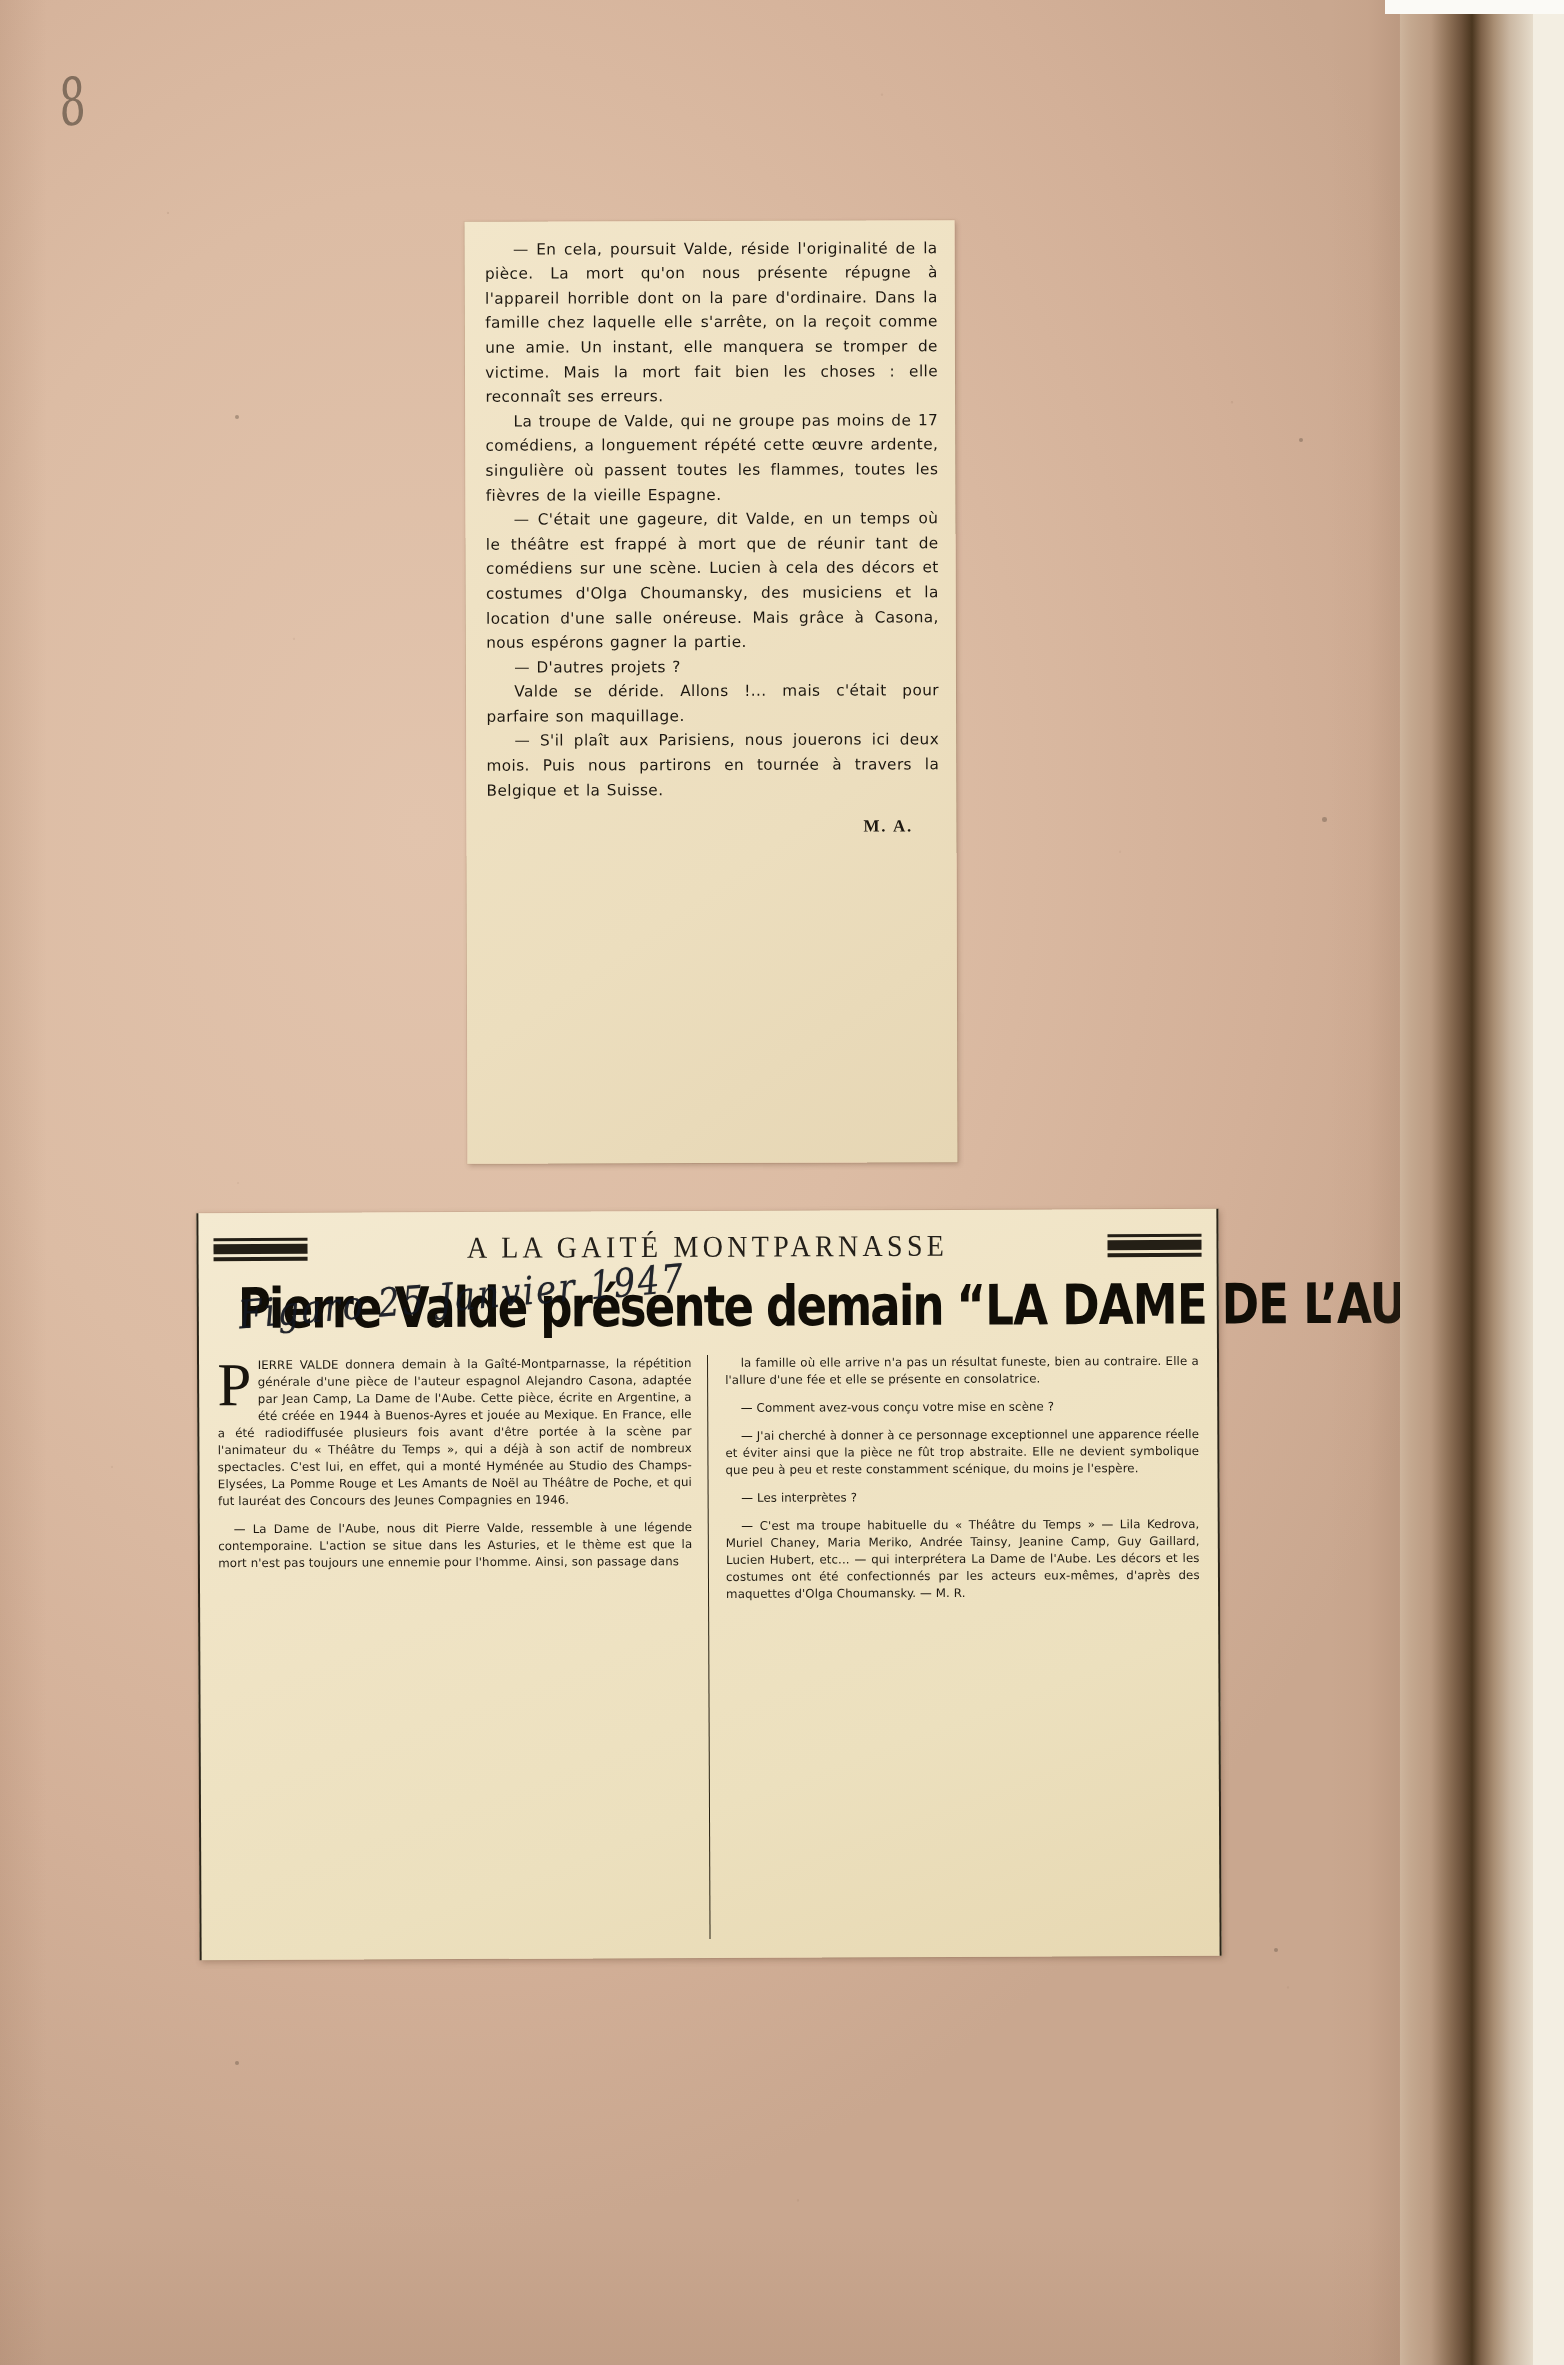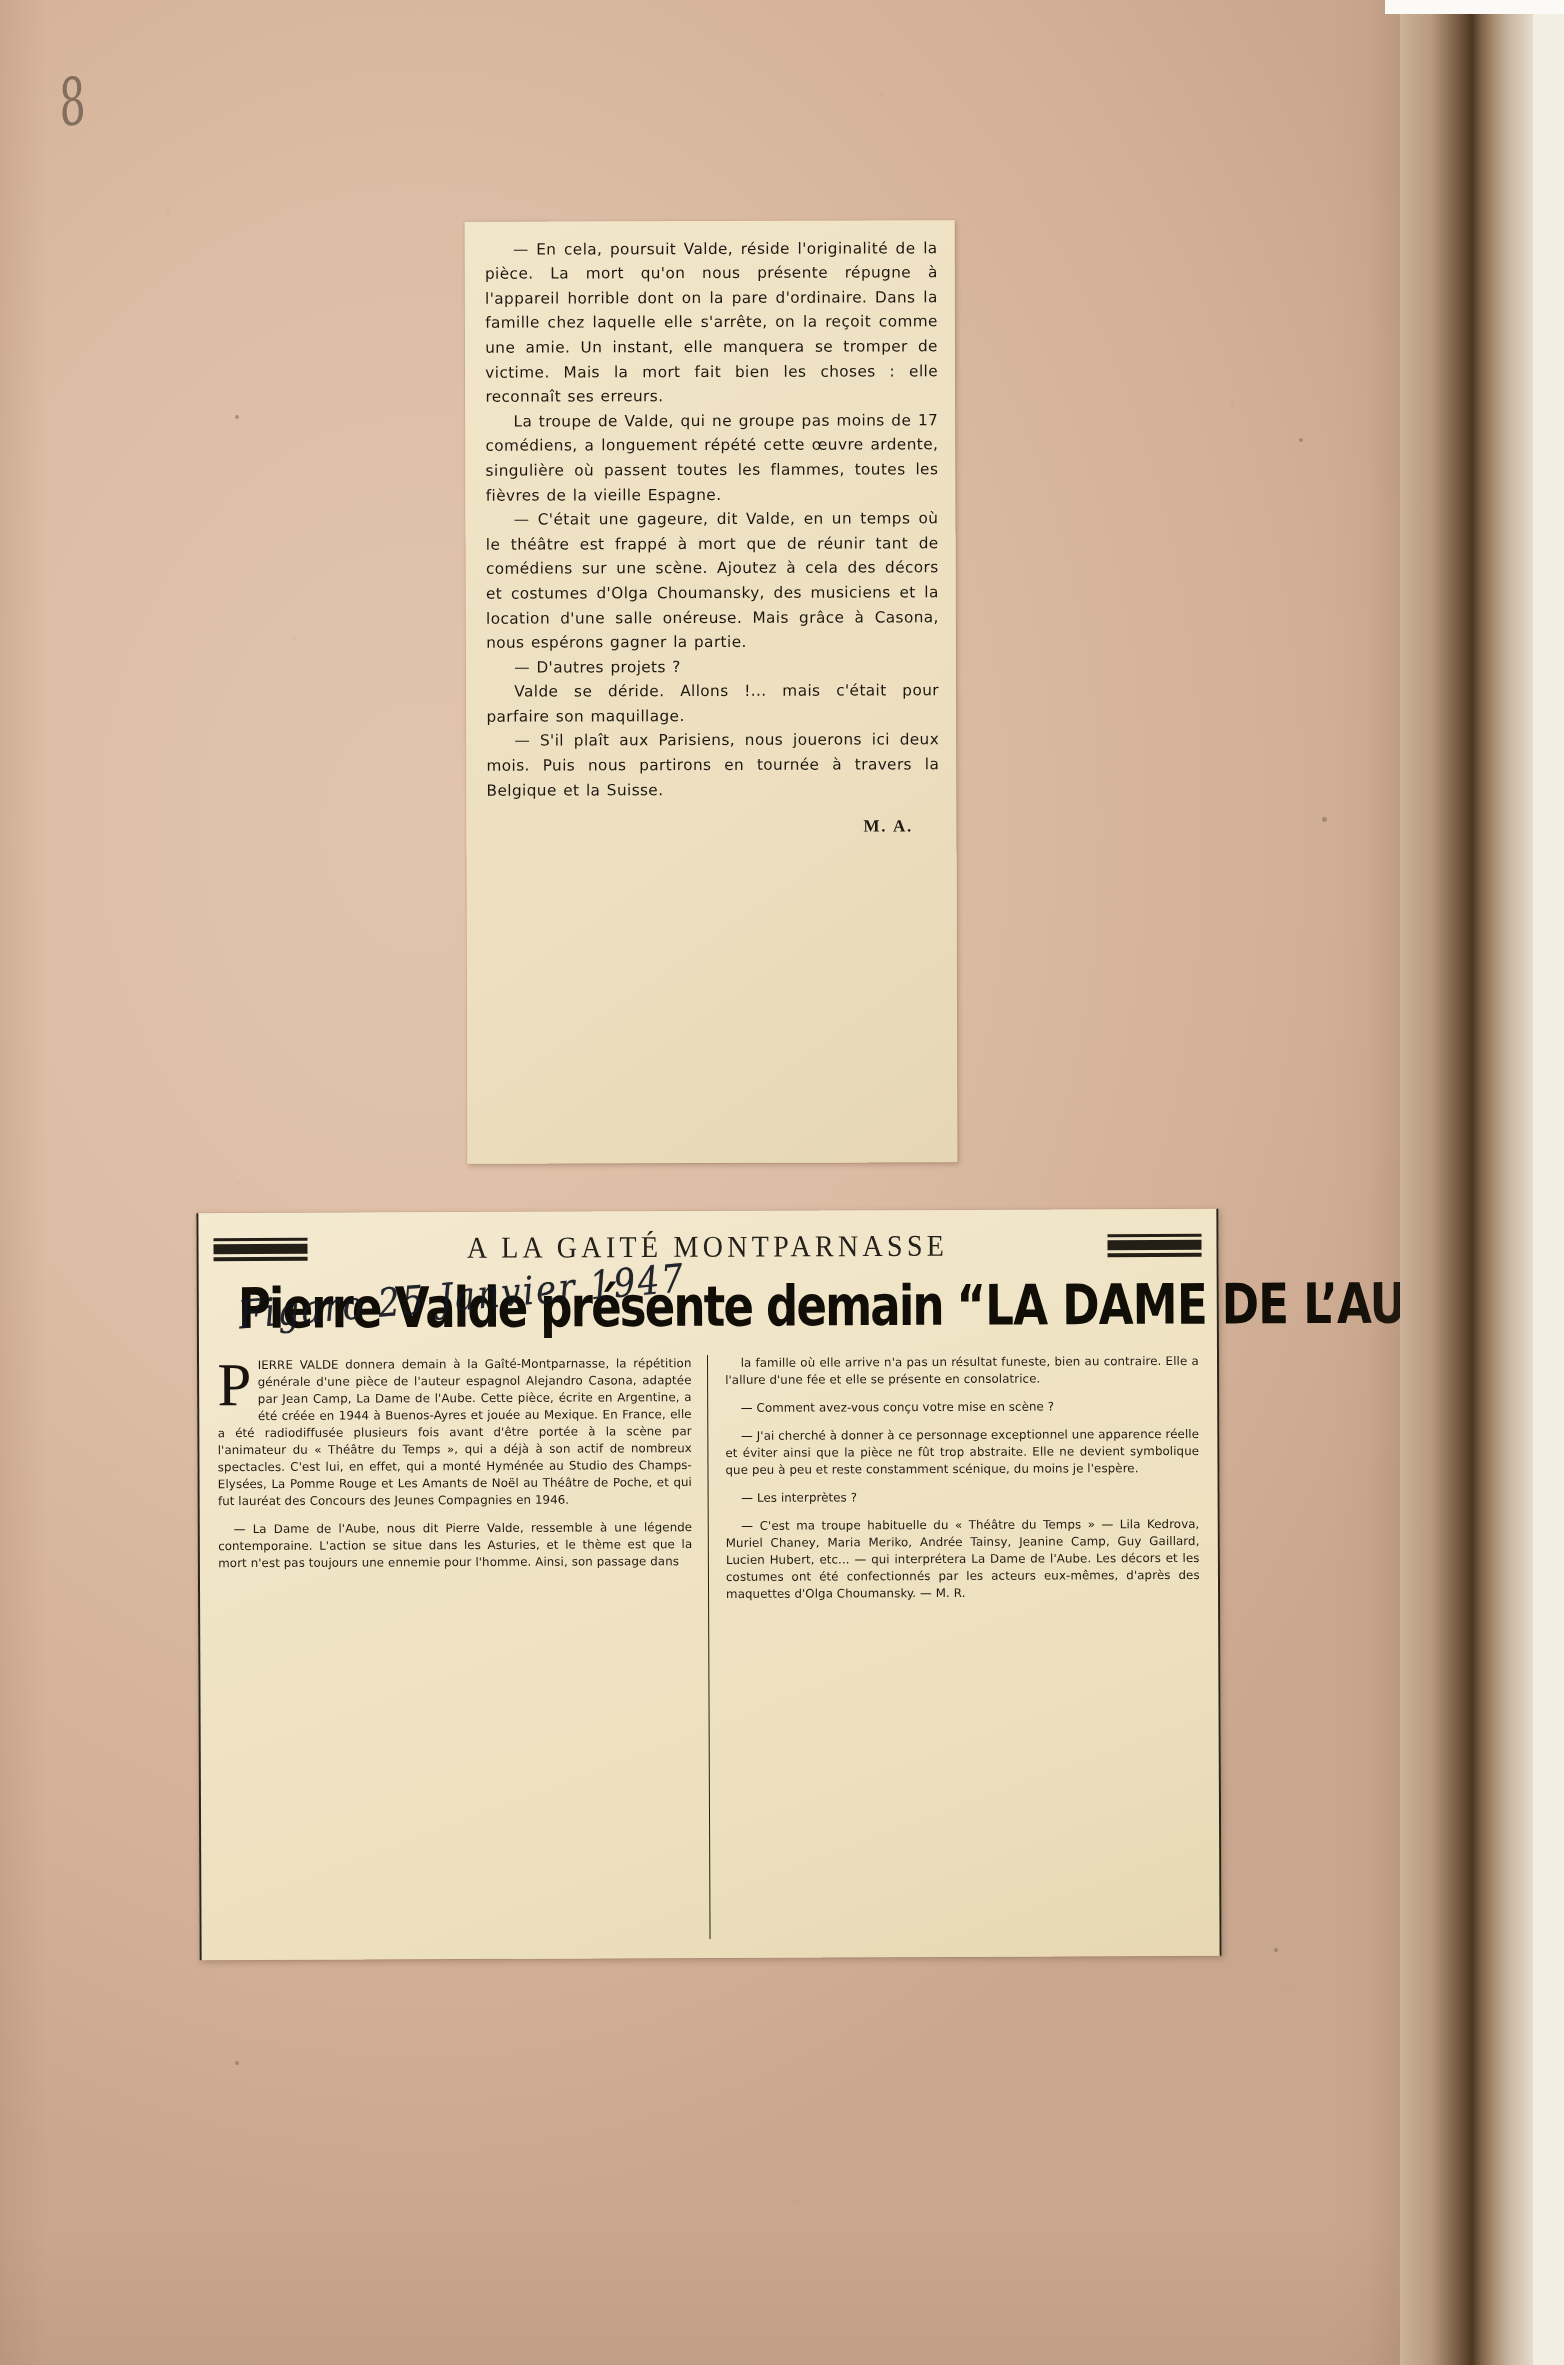--- a/index.html
+++ b/index.html
@@ -243,21 +243,21 @@
   <div class="fleck" style="left:1299px; top:438px;  width:3.9px; height:3.9px;"></div>
   <div class="fleck" style="left:1322px; top:817px; width:4.7px; height:4.7px;"></div>
   <div class="fleck" style="left:1408px; top:1482px; width:3.9px; height:3.9px;"></div>
   <div class="fleck" style="left:235px;  top:2061px; width:3.9px; height:3.9px;"></div>
   <div class="fleck" style="left:1274px; top:1948px; width:3.9px; height:3.9px;"></div>
 
   <div id="clipping-one">
     <div class="body">
       <p>— En cela, poursuit Valde, réside l'originalité de la pièce. La mort qu'on nous présente répugne à l'appareil horrible dont on la pare d'ordinaire. Dans la famille chez laquelle elle s'arrête, on la reçoit comme une amie. Un instant, elle manquera se tromper de victime. Mais la mort fait bien les choses : elle reconnaît ses erreurs.</p>
       <p>La troupe de Valde, qui ne groupe pas moins de 17 comédiens, a longuement répété cette œuvre ardente, singulière où passent toutes les flammes, toutes les fièvres de la vieille Espagne.</p>
-      <p>— C'était une gageure, dit Valde, en un temps où le théâtre est frappé à mort que de réunir tant de comédiens sur une scène. Ajoutez à cela des décors et costumes d'Olga Choumansky, des musiciens et la location d'une salle onéreuse. Mais grâce à Casona, nous espérons gagner la partie.</p>
+      <p>— C'était une gageure, dit Valde, en un temps où le théâtre est frappé à mort que de réunir tant de comédiens sur une scène. Lucien à cela des décors et costumes d'Olga Choumansky, des musiciens et la location d'une salle onéreuse. Mais grâce à Casona, nous espérons gagner la partie.</p>
       <p>— D'autres projets ?</p>
       <p>Valde se déride. Allons !... mais c'était pour parfaire son maquillage.</p>
       <p>— S'il plaît aux Parisiens, nous jouerons ici deux mois. Puis nous partirons en tournée à travers la Belgique et la Suisse.</p>
       <p class="sig">M. A.</p>
     </div>
   </div>
 
   <div id="clipping-two">
     <div id="clip2-frame"></div>
 

